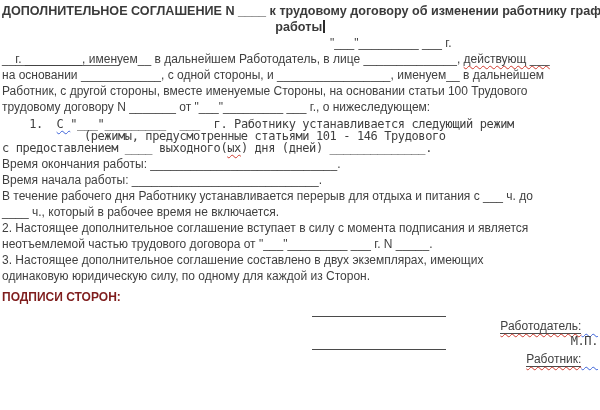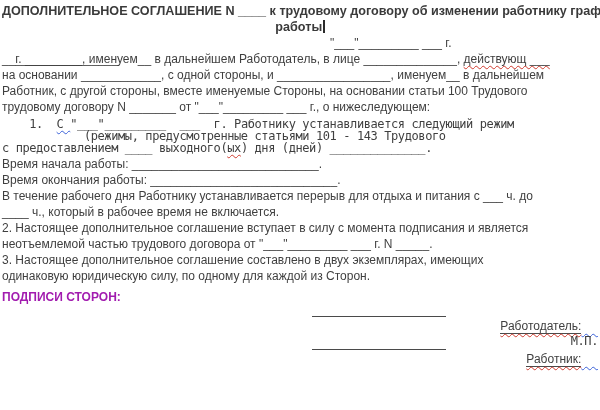--- a/index.html
+++ b/index.html
@@ -18,21 +18,21 @@
   .rel { position:relative; }
   .date-abs { position:absolute; left:328px; top:0; }
   .cursor { display:inline-block; width:1.5px; height:13px; background:#2b2b2b;
             vertical-align:-2px; margin-left:1px; }
   .sp-red  { text-decoration-line:underline; text-decoration-style:wavy;
              text-decoration-color:#cf3a2e; text-decoration-thickness:1px;
              text-underline-offset:2px; text-decoration-skip-ink:none; }
   .sp-blue { text-decoration-line:underline; text-decoration-style:wavy;
              text-decoration-color:#3b62d9; text-decoration-thickness:1px;
              text-underline-offset:2px; text-decoration-skip-ink:none; }
-  .bold { font-weight:bold; color:#a21caf; }
+  .bold { font-weight:bold; color:#7f1d1d; }
   .sig-heading { margin-top:6px; line-height:15px; height:15px; }
   .sig-row { position:relative; height:15px; white-space:pre;text-align:right; }
   .sig-row.stamp { height:14px; }
   .sig-row.employee { margin-top:4px; height:16px; }
   .sig-label { margin-left:33px; border-bottom:1px solid #4a4a4a;
                text-decoration-line:underline; text-decoration-style:wavy;
                text-decoration-color:#cf3a2e; text-decoration-thickness:1px;
                text-underline-offset:3px; text-decoration-skip-ink:none;
                display:inline-block; }
   .sig-tail { display:inline-block; text-decoration-line:underline;
@@ -58,27 +58,27 @@
   </div>
 
   <div class="ln"><span>____________, именуем__ в дальнейшем Работодатель, в лице ______________, </span><span class="sp-red">действующ ___</span></div>
 
   <div class="ln">на основании ____________, с одной стороны, и _________________, именуем__ в дальнейшем</div>
   <div class="ln">Работник, с другой стороны, вместе именуемые Стороны, на основании статьи 100 Трудового</div>
   <div class="ln">трудовому договору N _______ от "___"_________ ___ г., о нижеследующем:</div>
 
   <div class="mono-block">
     <div class="ln mono"><span>    1.  </span><span class="sp-blue">С </span><span>"___"_________  ___  г. Работнику устанавливается следующий режим</span></div>
-    <div class="ln mono">            (режимы, предусмотренные статьями 101 - 143 Трудового</div>
+    <div class="ln mono">            (режимы, предусмотренные статьями 101 - 146 Трудового</div>
     <div class="ln mono"><span>с предоставлением ____ выходного(</span><span class="sp-red">ых</span><span>) дня (дней) ______________.</span></div>
   </div>
 
   <div class="sans-block">
+    <div class="ln">Время окончания работы: ____________________________.</div>
     <div class="ln">Время начала работы: ____________________________.</div>
-    <div class="ln">Время окончания работы: ____________________________.</div>
     <div class="ln">В течение рабочего дня Работнику устанавливается перерыв для отдыха и питания с ___ ч. до</div>
     <div class="ln">____ ч., который в рабочее время не включается.</div>
     <div class="ln">2. Настоящее дополнительное соглашение вступает в силу с момента подписания и является</div>
     <div class="ln">неотъемлемой частью трудового договора от "___"_________ ___ г. N _____.</div>
     <div class="ln">3. Настоящее дополнительное соглашение составлено в двух экземплярах, имеющих</div>
     <div class="ln">одинаковую юридическую силу, по одному для каждой из Сторон.</div>
   </div>
 
   <div class="ln bold sig-heading">ПОДПИСИ СТОРОН:</div>
 

